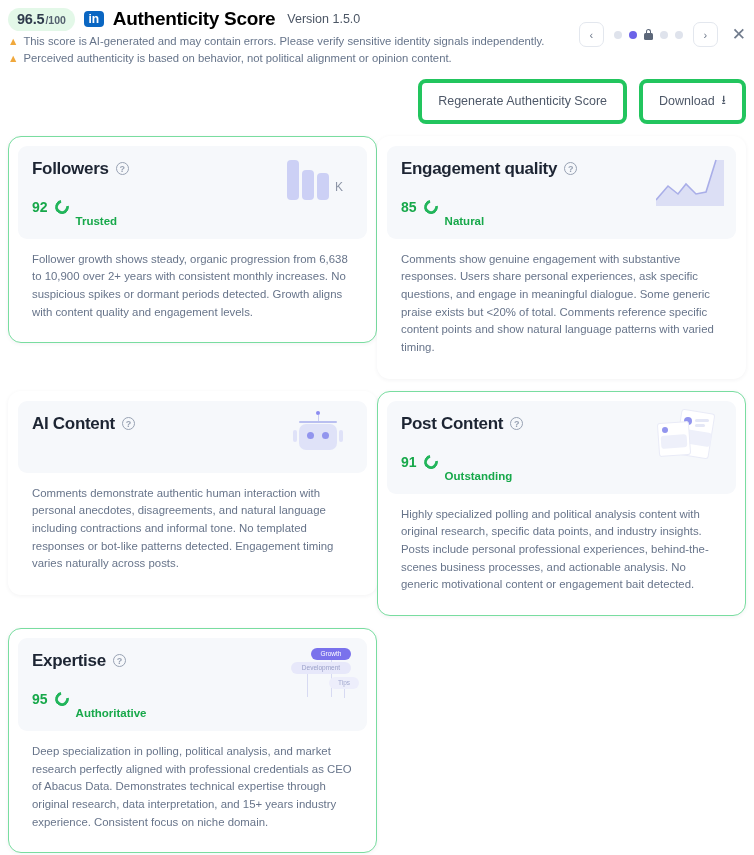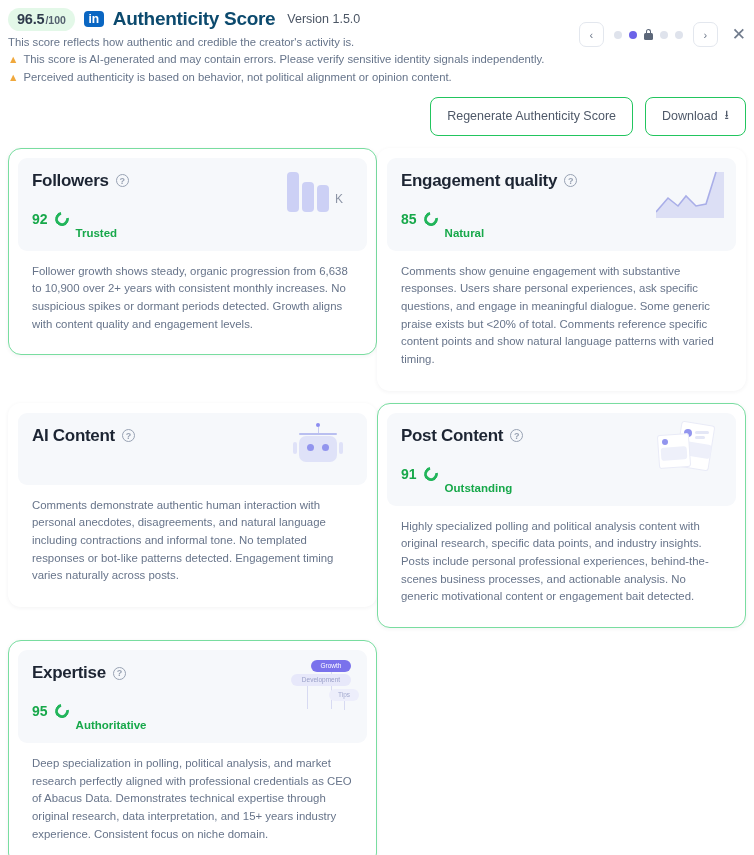--- a/index.html
+++ b/index.html
@@ -23,21 +23,21 @@
     color: #2f3b4c;
   }
   .score-badge .big { font-size: 14.5px; font-weight: 700; letter-spacing: -0.2px; }
   .score-badge .small { font-size: 10.5px; font-weight: 600; color: #54606f; }
   .li-icon {
     width: 20px; height: 16px; background: #0a66c2; border-radius: 4px;
     display: flex; align-items: center; justify-content: center;
     color: #fff; font-size: 12px; font-weight: 700; font-family: "Liberation Sans", sans-serif;
     line-height: 1;
   }
-  .hdr-title { font-size: 19px; font-weight: 700; color: #0c4a6e; letter-spacing: -0.3px; }
+  .hdr-title { font-size: 19px; font-weight: 700; color: #000000; letter-spacing: -0.3px; }
   .hdr-version { font-size: 12.5px; font-weight: 400; color: #4c5665; margin-left: 3px; align-self: center; }
 
   .hdr-sub { font-size: 11.3px; color: #66748a; padding: 3px 8px 0 8px; line-height: 1.35; }
   .warn-row { display: flex; align-items: flex-start; gap: 5px; padding: 2px 8px 0 8px; font-size: 11.3px; color: #66748a; line-height: 1.35; }
   .warn-ico { color: #f0a83c; font-size: 10.5px; line-height: 1.45; }
 
   
   .pager { position: absolute; top: 22px; right: 8px; display: flex; align-items: center; gap: 10px; }
   .pg-btn {
     width: 25px; height: 25px; border: 1px solid #e3e7ee; border-radius: 7px;
@@ -50,21 +50,21 @@
   .lock {
     width: 9px; height: 11px; position: relative; display: inline-block;
   }
   .lock .body { position: absolute; bottom: 0; left: 0; width: 9px; height: 7px; background: #5c6779; border-radius: 1.5px; }
   .lock .shackle { position: absolute; top: 0; left: 2px; width: 5px; height: 5px; border: 1.6px solid #5c6779; border-bottom: none; border-radius: 3px 3px 0 0; }
   .close-x { font-size: 17px; color: #707b8c; cursor: pointer; line-height: 1; margin-left: 4px; }
 
   
   .actionbar { display: flex; justify-content: flex-end; gap: 12px; padding: 12px 8px 0 0; }
   .btn {
-    border: 1px solid #22c55e; background: #fff; border-radius: 8px;
+    border: 4px solid #22c55e; background: #fff; border-radius: 8px;
     padding: 8px 16px; font-size: 12.5px; color: #4e5868; cursor: pointer;
     display: flex; align-items: center; gap: 7px; font-family: "Liberation Sans", sans-serif;
   }
 
   
   .grid {
     display: grid; grid-template-columns: 1fr 1fr;
     gap: 12px 0; padding: 12px 8px 0 8px;
     align-items: start;
   }
@@ -153,21 +153,20 @@
     <div class="hdr-top">
       <div class="score-badge">
         <span class="big">96.5</span>
         <span class="small">/100</span>
       </div>
       <div class="li-icon">in</div>
       <div class="hdr-title">Authenticity Score</div>
       <div class="hdr-version">Version 1.5.0</div>
     </div>
 
-    <div class="hdr-sub">This score reflects how authentic and credible the creator's activity is.</div>
 
     <div class="warn-row">
       <span class="warn-ico">▲</span>
       <span>This score is AI-generated and may contain errors. Please verify sensitive identity signals independently.</span>
     </div>
     <div class="warn-row">
       <span class="warn-ico">▲</span>
       <span>Perceived authenticity is based on behavior, not political alignment or opinion content.</span>
     </div>
 

